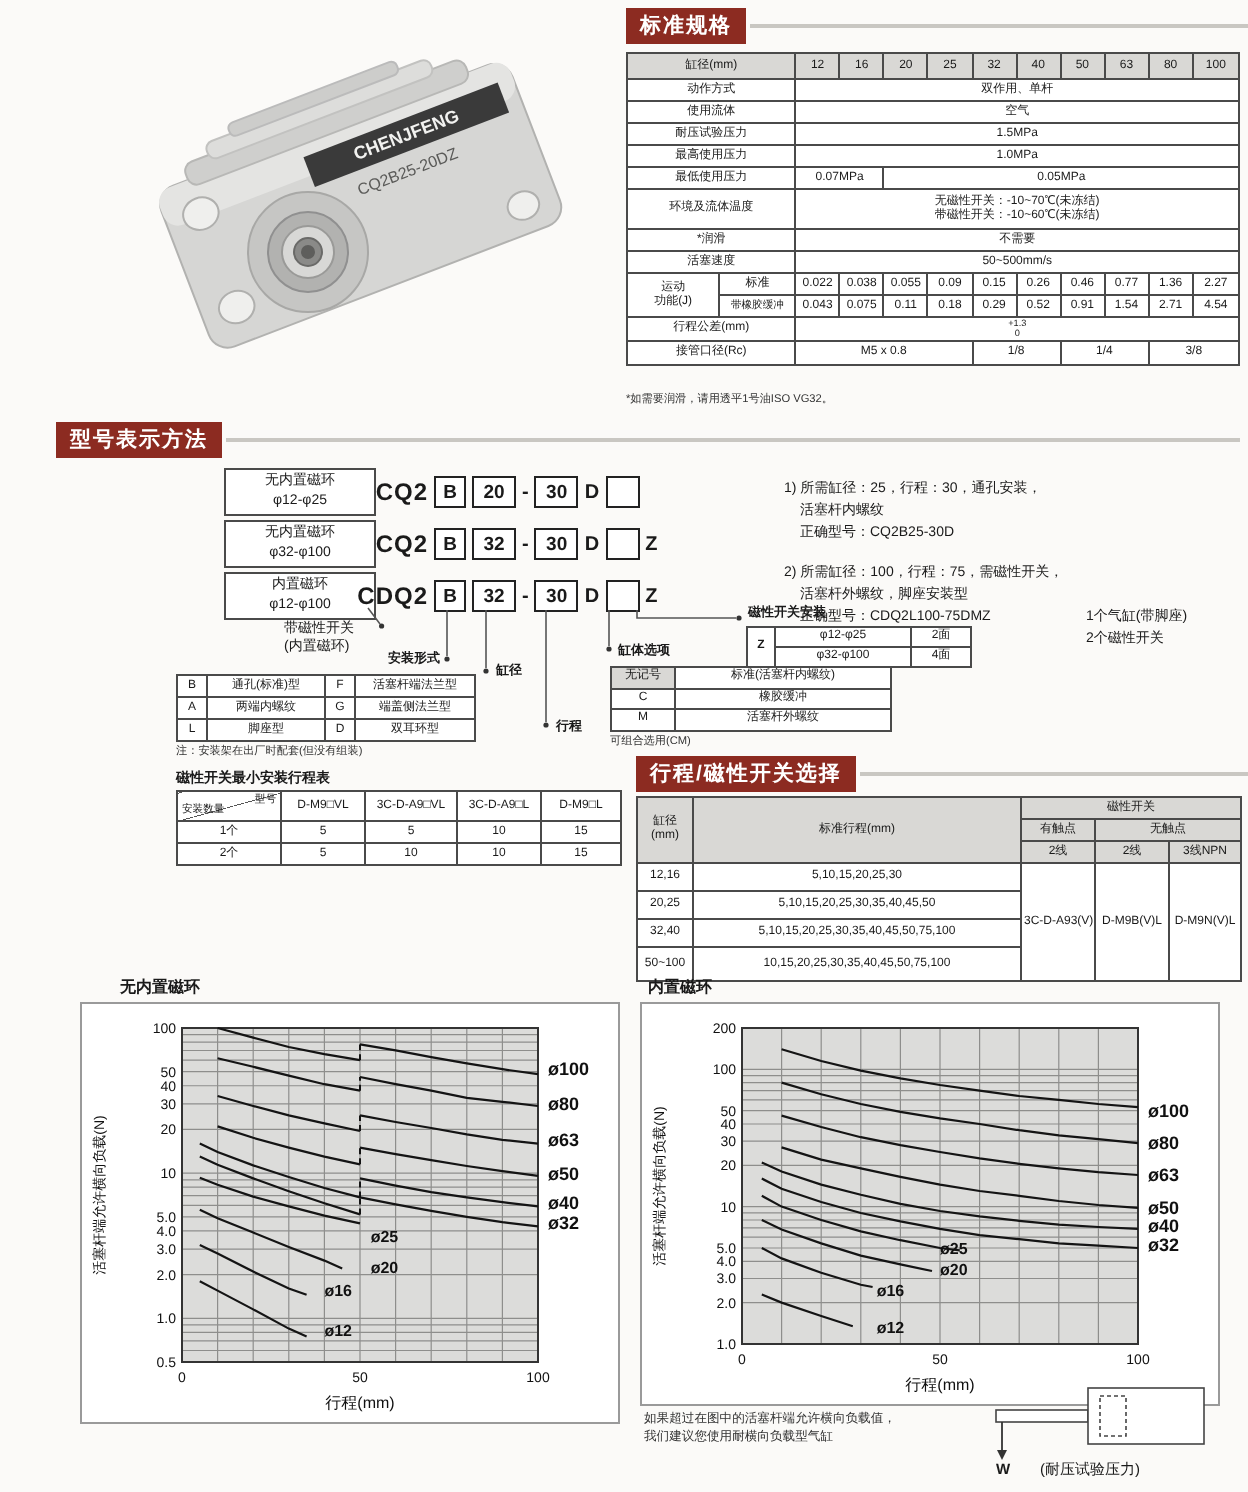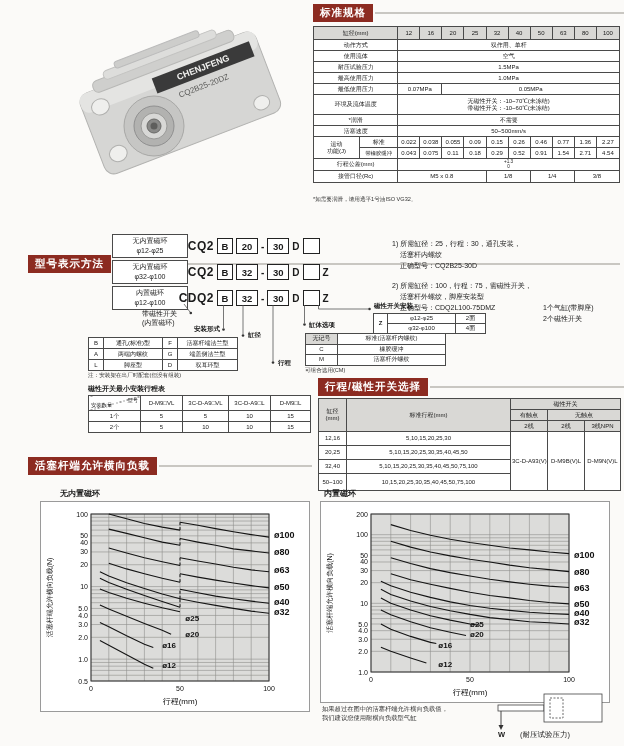--- a/index.html
+++ b/index.html
@@ -170,21 +170,21 @@
           <td colspan="2" class="lbl">接管口径(Rc)</td>
       <td colspan="4">M5 x 0.8</td>
           <td colspan="2">1/8</td>
       <td colspan="2">1/4</td>
           <td colspan="2">3/8</td>
         </tr>
   </tbody>
     </table>
   <div class="small-note" style="left:313px;top:196px;">*如需要润滑，请用透平1号油ISO VG32。</div>
 
-  <div class="hdr" style="left:28px;top:211px;width:592px;margin-top:44px;">
+  <div class="hdr" style="left:28px;top:211px;width:592px;">
     <span class="hdr-box">型号表示方法</span>
       <span class="hdr-line"></span>
   </div>
 
   <div class="abs" style="left:0;top:234px;">
     <div class="rangebox" style="left:112px;top:0;">
       <div>无内置磁环</div>
         <div>φ12-φ25</div>
       </div>
     <div class="code" style="left:150px;top:4px;">
@@ -421,24 +421,20 @@
           <td>32,40</td>
           <td class="left">5,10,15,20,25,30,35,40,45,50,75,100</td>
         </tr>
     <tr style="height:17px">
           <td>50~100</td>
           <td class="left">10,15,20,25,30,35,40,45,50,75,100</td>
         </tr>
   </tbody>
     </table>
 
-  <div class="hdr" style="left:28px;top:457px;width:284px;">
-    <span class="hdr-box">活塞杆端允许横向负载</span>
-      <span class="hdr-line"></span>
-  </div>
   <div class="subtitle" style="left:60px;top:488px;">无内置磁环</div>
   <div class="subtitle" style="left:324px;top:488px;">内置磁环</div>
 
   <div class="chartbox" style="left:40px;top:501px;width:268px;height:209px;">
     <svg id="c1" width="268" height="209">
         <rect x="50" y="12" width="178" height="167" fill="#dcdcda"></rect>
         <line x1="50" y1="12" x2="50" y2="179" stroke="#8e8e8c" stroke-width="0.6"></line>
         <line x1="67.8" y1="12" x2="67.8" y2="179" stroke="#8e8e8c" stroke-width="0.6"></line>
         <line x1="85.6" y1="12" x2="85.6" y2="179" stroke="#8e8e8c" stroke-width="0.6"></line>
         <line x1="103.4" y1="12" x2="103.4" y2="179" stroke="#8e8e8c" stroke-width="0.6"></line>

